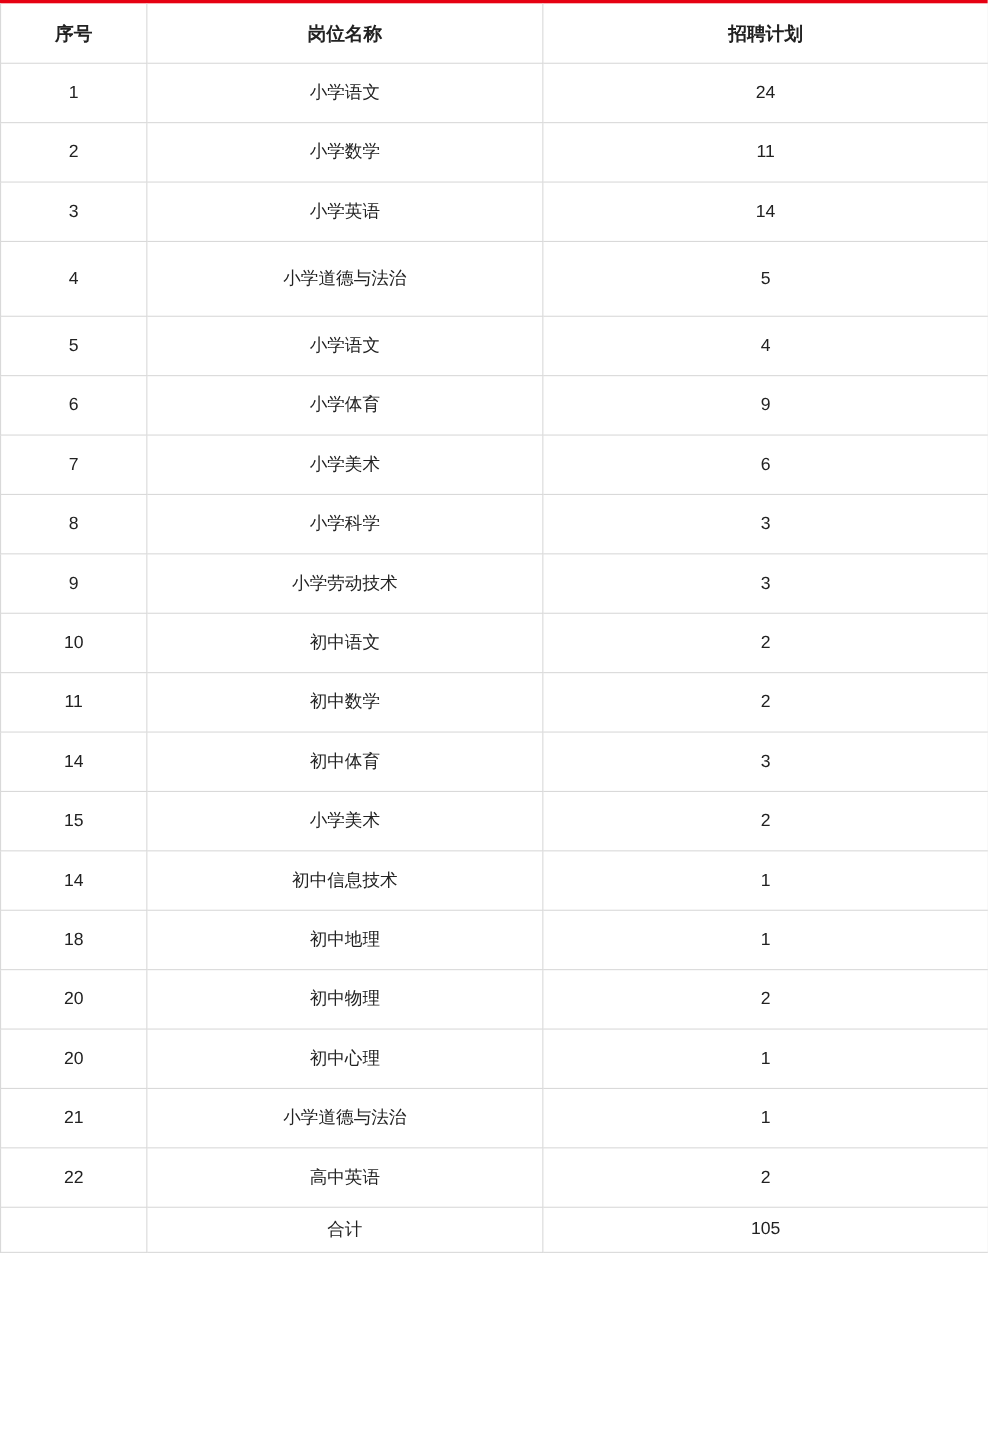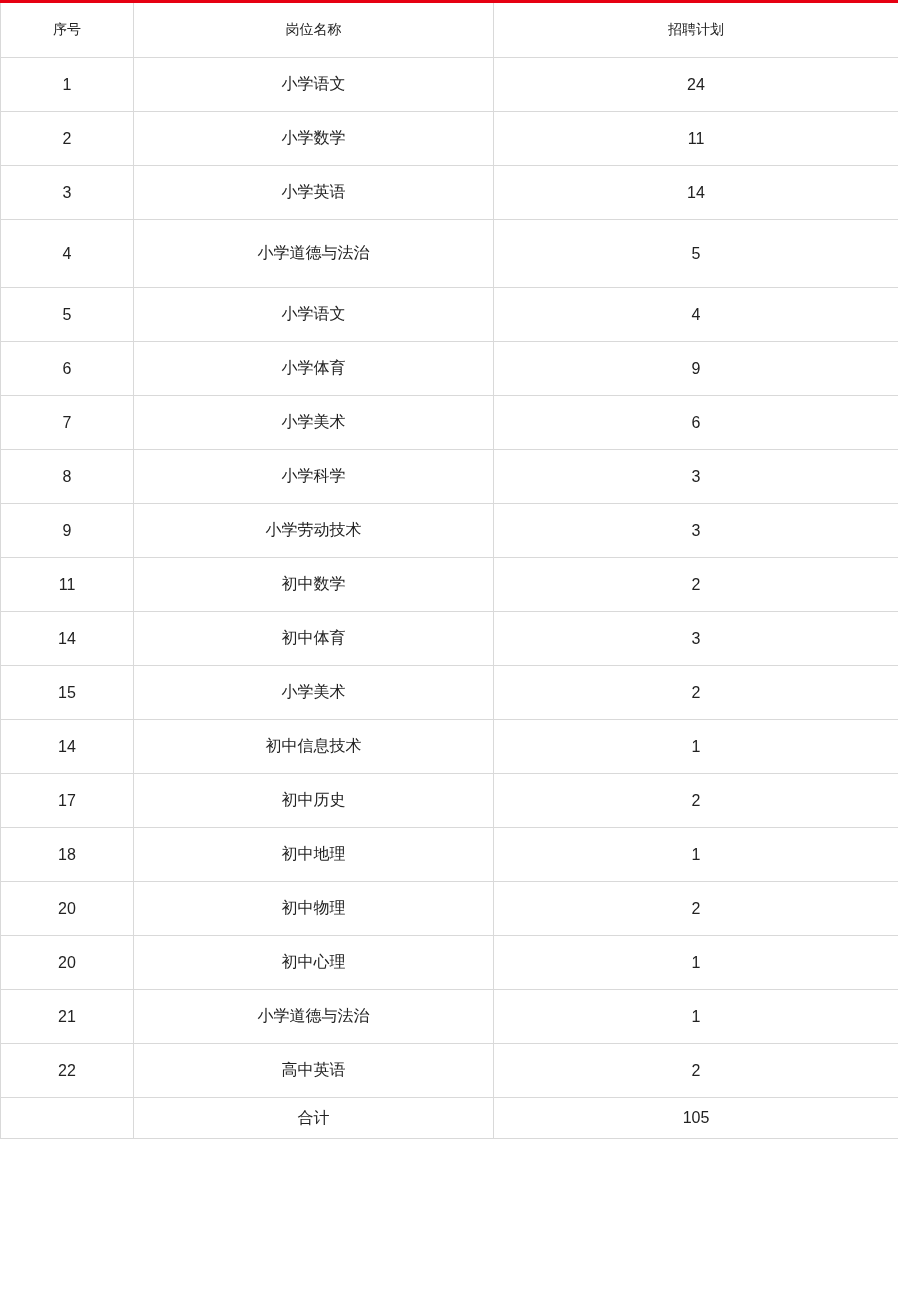--- a/index.html
+++ b/index.html
@@ -33,23 +33,23 @@
   table.recruit-table th,
   table.recruit-table td {
     border: 1px solid #d9d9d9;
     text-align: center;
     vertical-align: middle;
     font-size: 16px;
     color: #222;
     padding: 0 4px;
   }
   table.recruit-table thead th {
-    font-weight: normal;
+    font-weight: bold;
     height: 54px;
-    font-size: 14px;
+    font-size: 17px;
     border-top: none;
   }
   table.recruit-table tbody td {
     font-weight: normal;
   }
   tr.r-h1 td { height: 53px; }
   tr.r-h2 td { height: 67px; }
   tr.r-total td { height: 40px; }
   tr.r-total td { font-size: 16px; }
 </style>
@@ -112,43 +112,43 @@
           <td>8</td>
           <td>小学科学</td>
           <td>3</td>
         </tr>
         <tr class="r-h1">
           <td>9</td>
           <td>小学劳动技术</td>
           <td>3</td>
         </tr>
         <tr class="r-h1">
+          <td>10</td>
+          <td>初中语文</td>
+          <td>2</td>
+        </tr>
+        <tr class="r-h1">
           <td>11</td>
           <td>初中数学</td>
           <td>2</td>
         </tr>
         <tr class="r-h1">
           <td>14</td>
           <td>初中体育</td>
           <td>3</td>
         </tr>
         <tr class="r-h1">
           <td>15</td>
           <td>小学美术</td>
           <td>2</td>
         </tr>
         <tr class="r-h1">
           <td>14</td>
           <td>初中信息技术</td>
           <td>1</td>
-        </tr>
-        <tr class="r-h1">
-          <td>17</td>
-          <td>初中历史</td>
-          <td>2</td>
         </tr>
         <tr class="r-h1">
           <td>18</td>
           <td>初中地理</td>
           <td>1</td>
         </tr>
         <tr class="r-h1">
           <td>20</td>
           <td>初中物理</td>
           <td>2</td>

